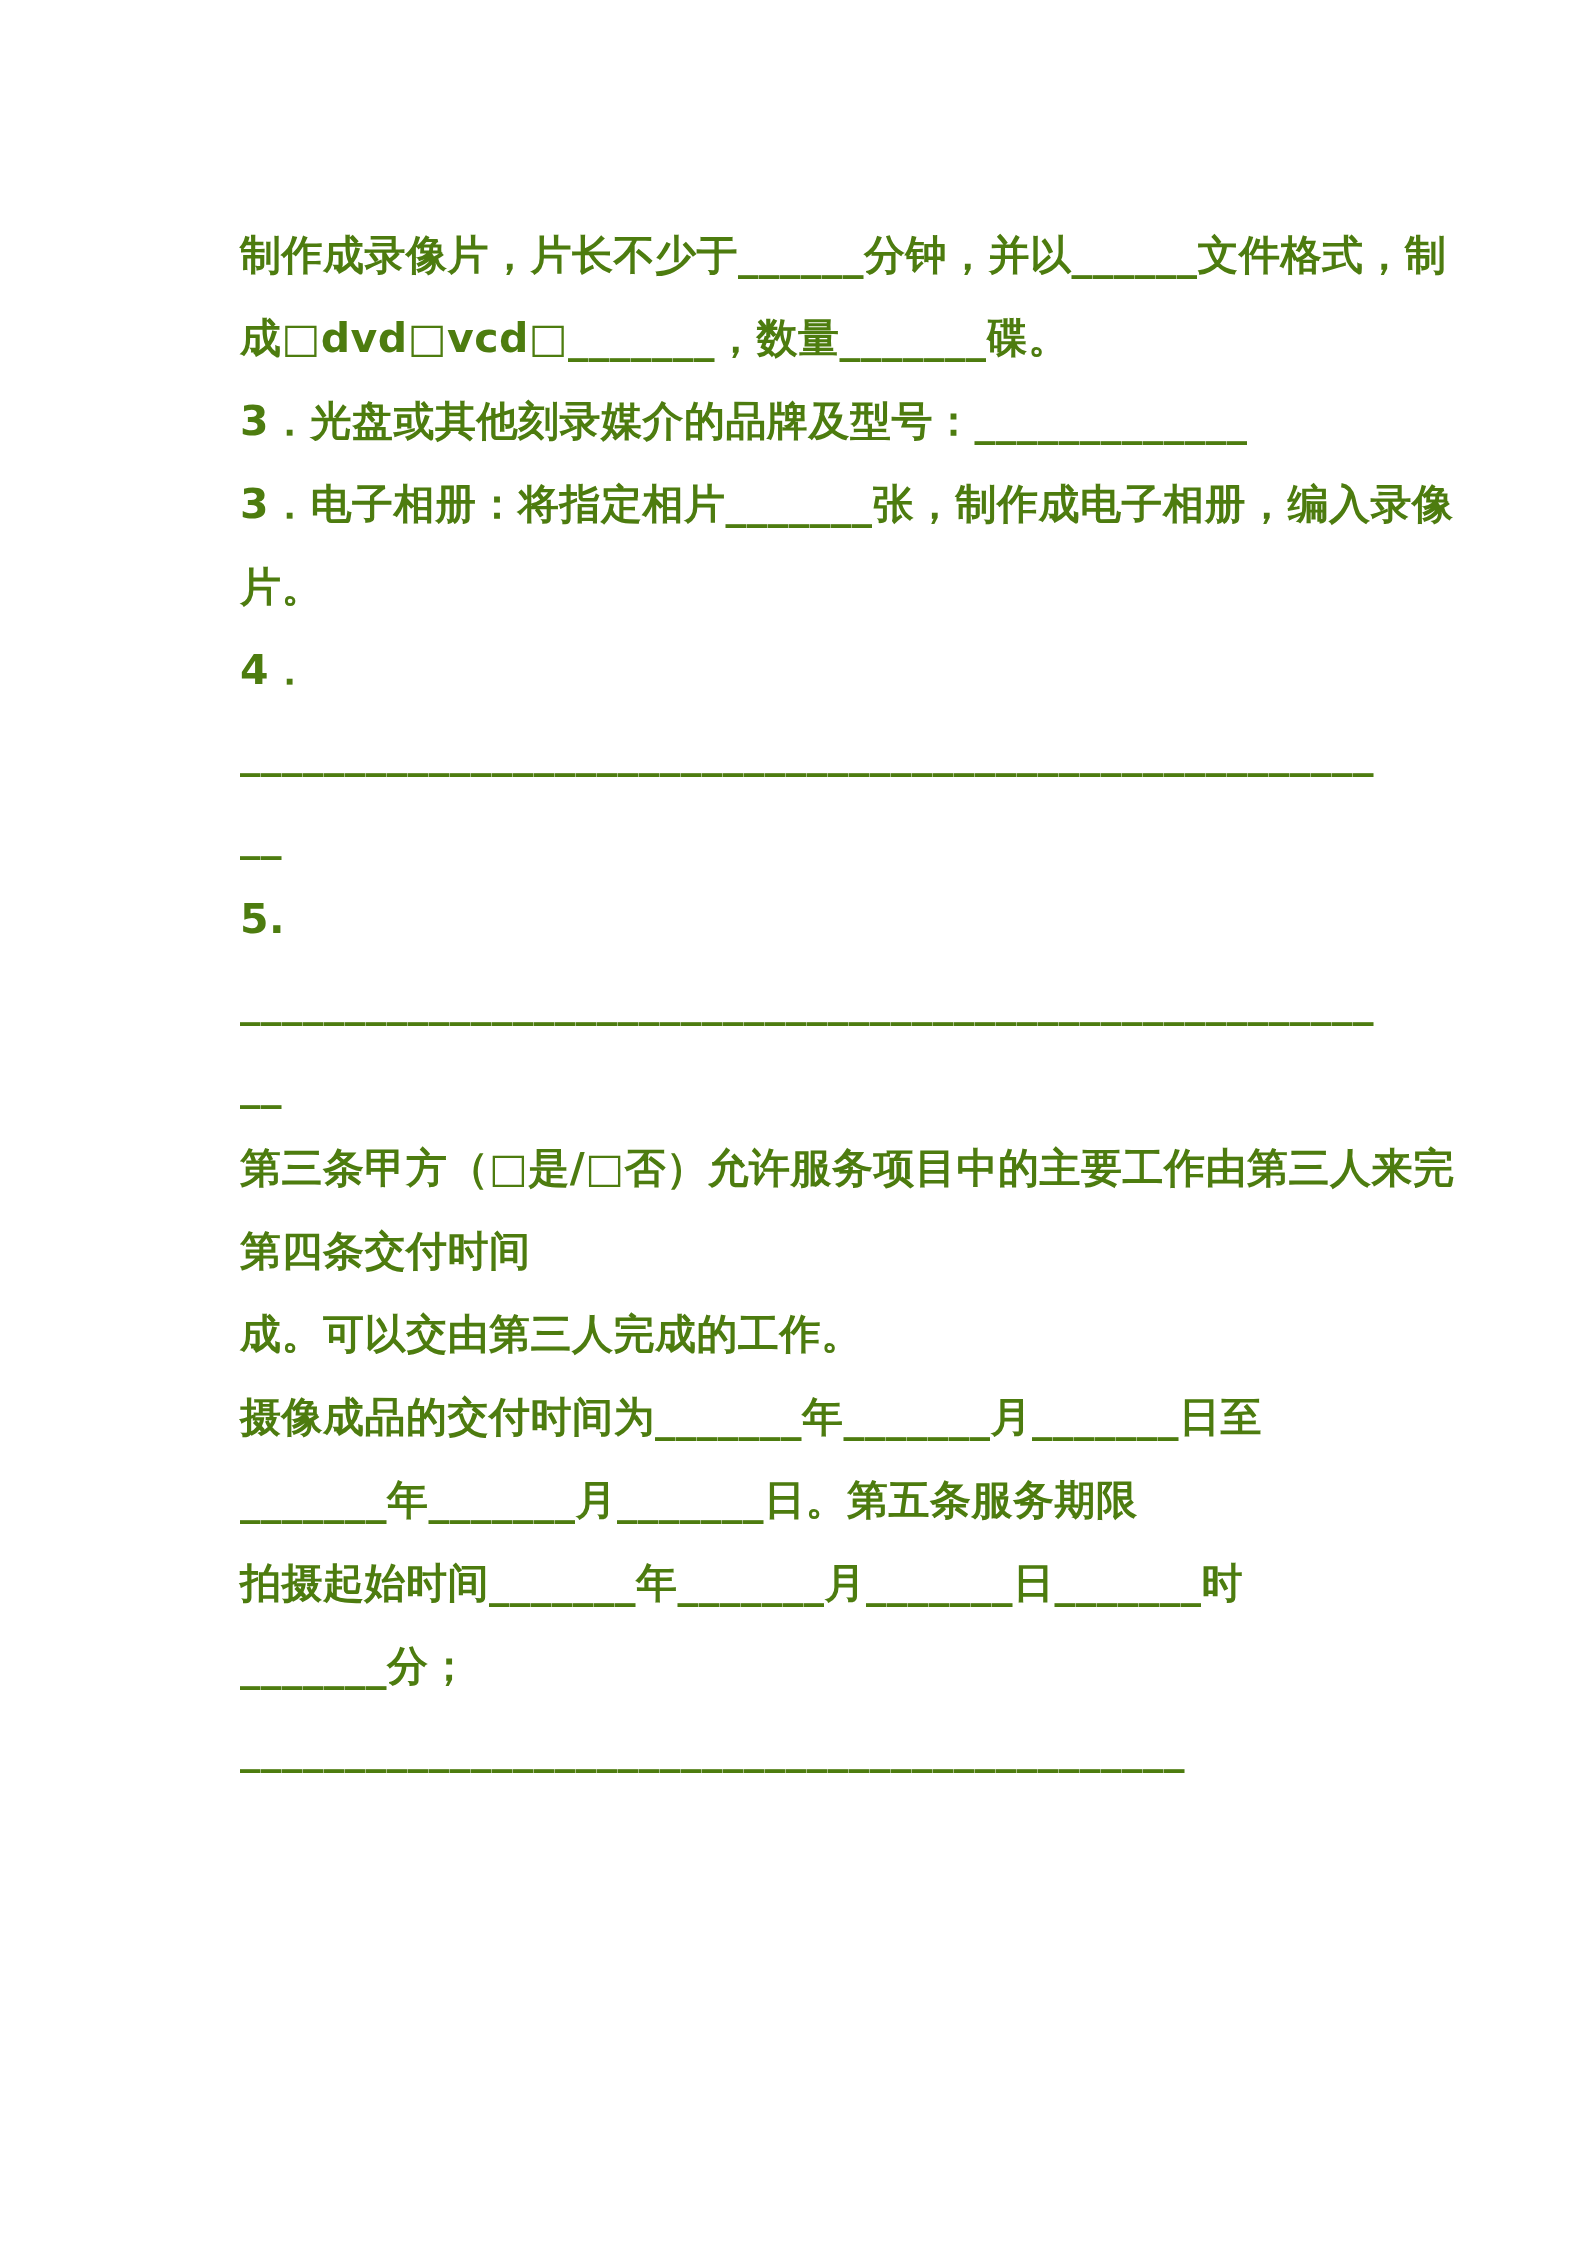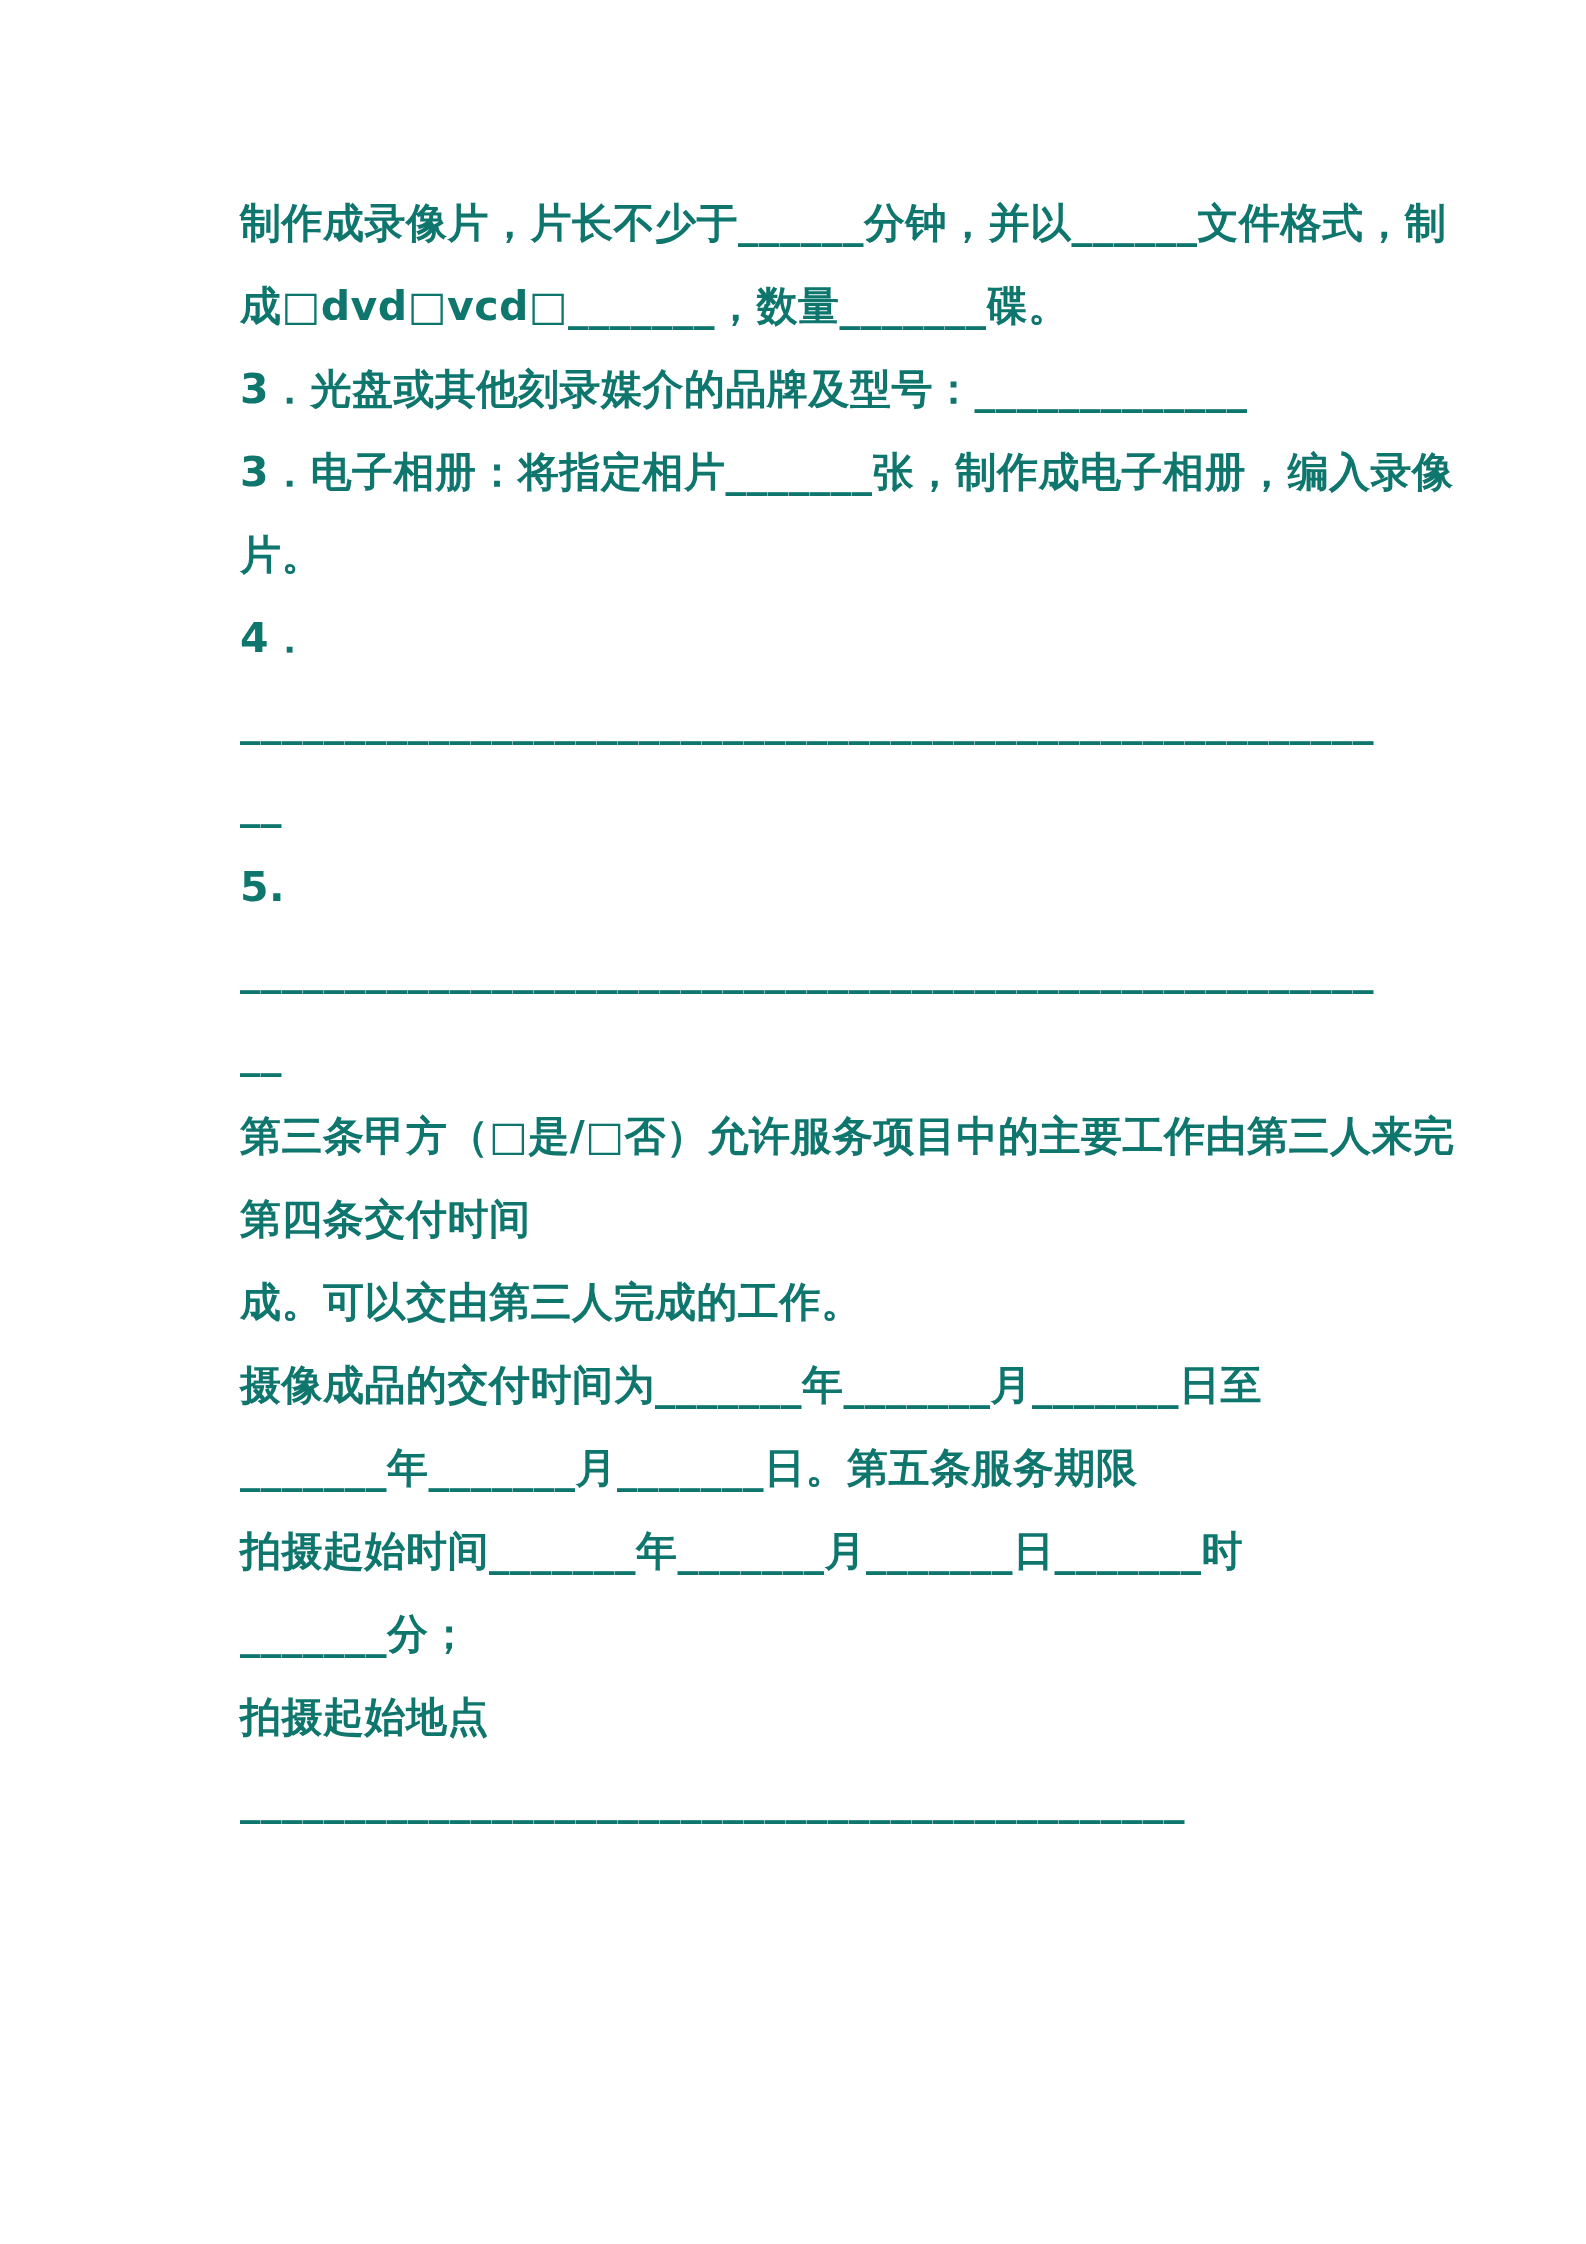--- a/index.html
+++ b/index.html
@@ -12,22 +12,23 @@
     background: #ffffff;
     overflow: hidden;
   }
   .doc {
     box-sizing: border-box;
     width: 1586px;
     height: 1740px;
     padding: 182px 180px 0 240px;
     font-family: "DejaVu Sans", "Liberation Sans", sans-serif;
     font-weight: 700;
-    color: #0f766e;
+    color: #4d7c0f;
     font-size: 41px;
+    margin-top: 32px;
   }
   .line {
     height: 83px;
     line-height: 83px;
     white-space: pre;
     letter-spacing: 0.5px;
   }
 </style>
 </head>
 <body>
@@ -44,15 +45,14 @@
   <div class="line">5.</div>
   <div class="line">______________________________________________________</div>
   <div class="line">__</div>
   <div class="line">第三条甲方（□是/□否）允许服务项目中的主要工作由第三人来完</div>
   <div class="line">第四条交付时间</div>
   <div class="line">成。可以交由第三人完成的工作。</div>
   <div class="line">摄像成品的交付时间为_______年_______月_______日至</div>
   <div class="line">_______年_______月_______日。第五条服务期限</div>
   <div class="line">拍摄起始时间_______年_______月_______日_______时</div>
   <div class="line">_______分；</div>
-  <div class="line">拍摄起始地点</div>
   <div class="line">_____________________________________________</div>
 </div>
 
 </body></html>

